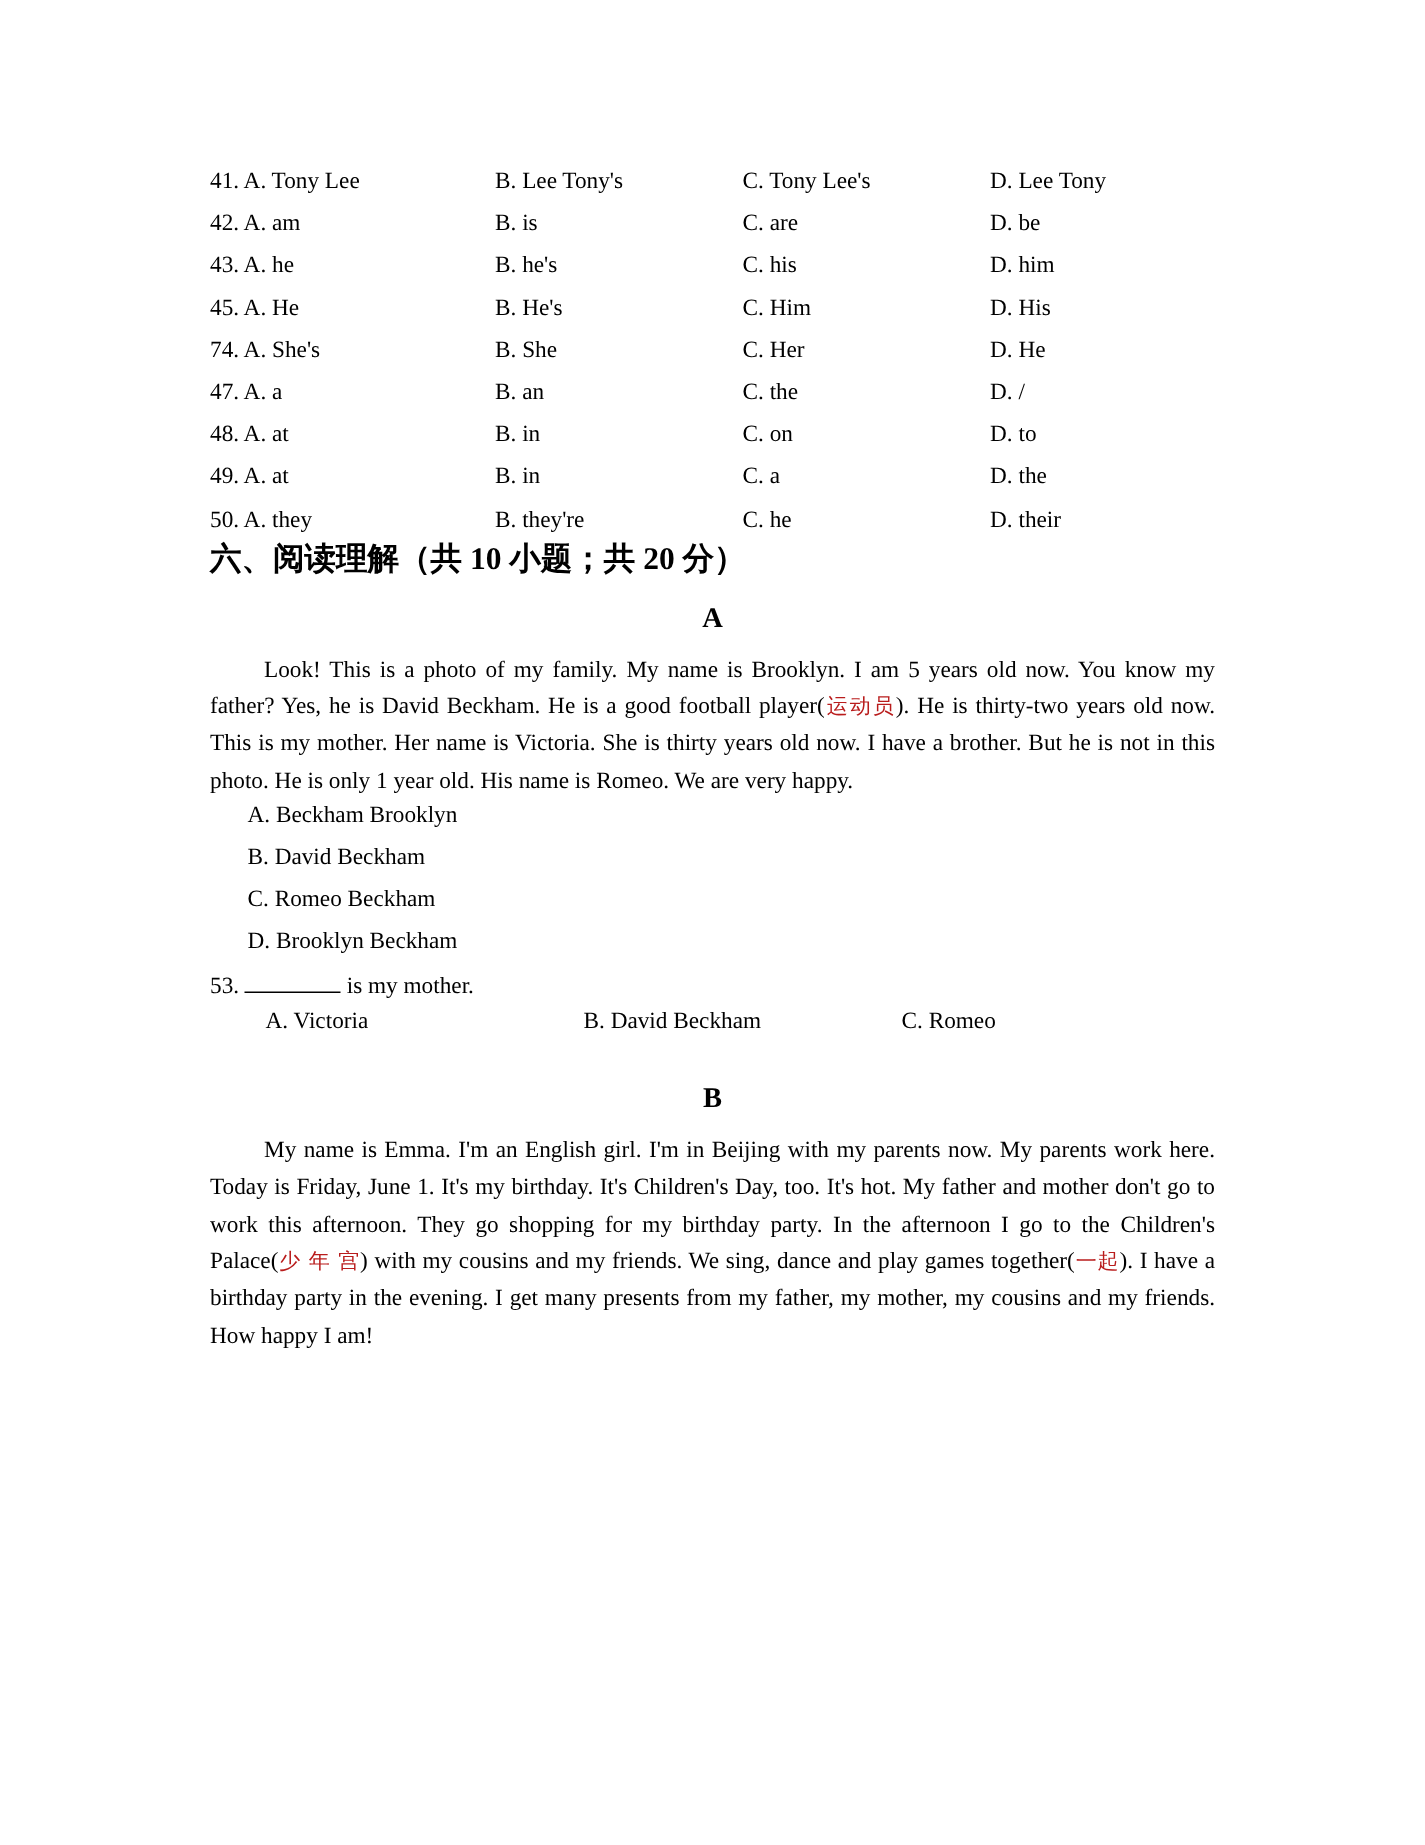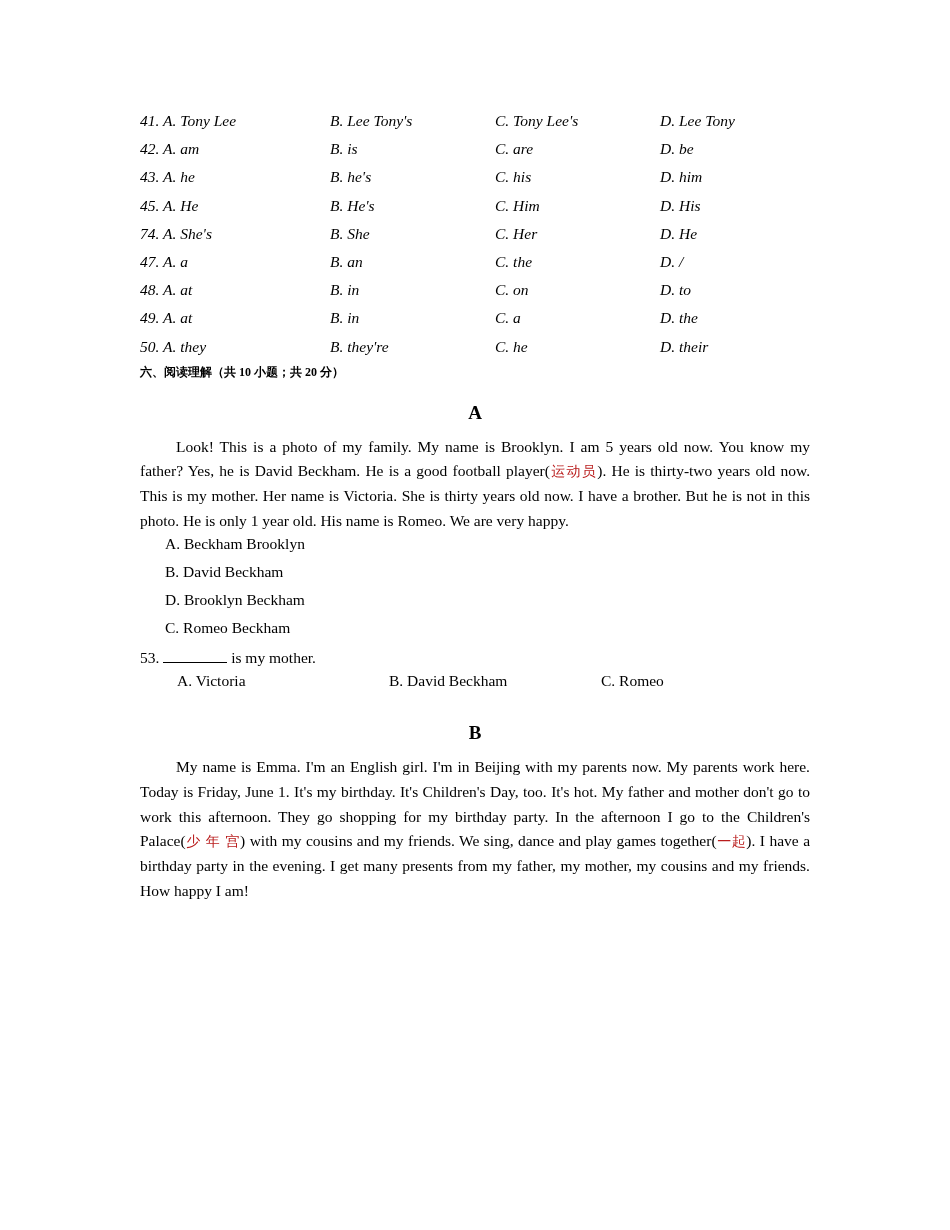--- a/index.html
+++ b/index.html
@@ -20,30 +20,29 @@
     position: absolute;
     left: 140px;
     top: 111px;
     width: 670px;
   }
   .opt-row {
     display: flex;
     height: 28.2px;
     line-height: 20px;
     align-items: flex-start;
-    font-style: italic;
   }
   .opt-row .c1 { width: 190px; white-space: nowrap; }
   .opt-row .c2 { width: 165px; white-space: nowrap; }
   .opt-row .c3 { width: 165px; white-space: nowrap; }
   .opt-row .c4 { white-space: nowrap; }
 
   .section-heading {
     font-weight: bold;
-    font-size: 12px;
+    font-size: 21px;
     line-height: 22px;
     margin-top: -4px;
     height: 40px;
   }
   .passage-title {
     text-align: center;
     font-weight: bold;
     font-size: 19px;
     line-height: 24px;
     height: 34px;
@@ -148,22 +147,22 @@
 
   <div class="section-heading">六、阅读理解（共 10 小题；共 20 分）</div>
 
   <div class="passage-title">A</div>
   <div class="passage"><span>Look! This is a photo of my family. My name is Brooklyn. I am 5 years old now. You know my father? Yes, he is David Beckham. He is a good football player(</span><span class="cn">运动员</span><span>). He is thirty-two years old now. This is my mother. Her name is Victoria. She is thirty years old now. I have a brother. But he is not in this photo. He is only 1 year old. His name is Romeo. We are very happy.</span></div>
 
   <div>
     <div class="q-opts w2">
       <div class="o">A. Beckham  Brooklyn</div>
       <div class="o">B. David  Beckham</div>
+      <div class="o">C. Romeo  Beckham</div>
       <div class="o">D. Brooklyn  Beckham</div>
-      <div class="o">C. Romeo  Beckham</div>
     </div>
   </div>
 
 
   <div>
     <div class="q-stem"><span>53. </span><span class="blank"></span><span> is my mother.</span></div>
     <div class="q-opts w3">
       <div class="o">A. Victoria</div>
       <div class="o">B. David Beckham</div>
       <div class="o">C. Romeo</div>

